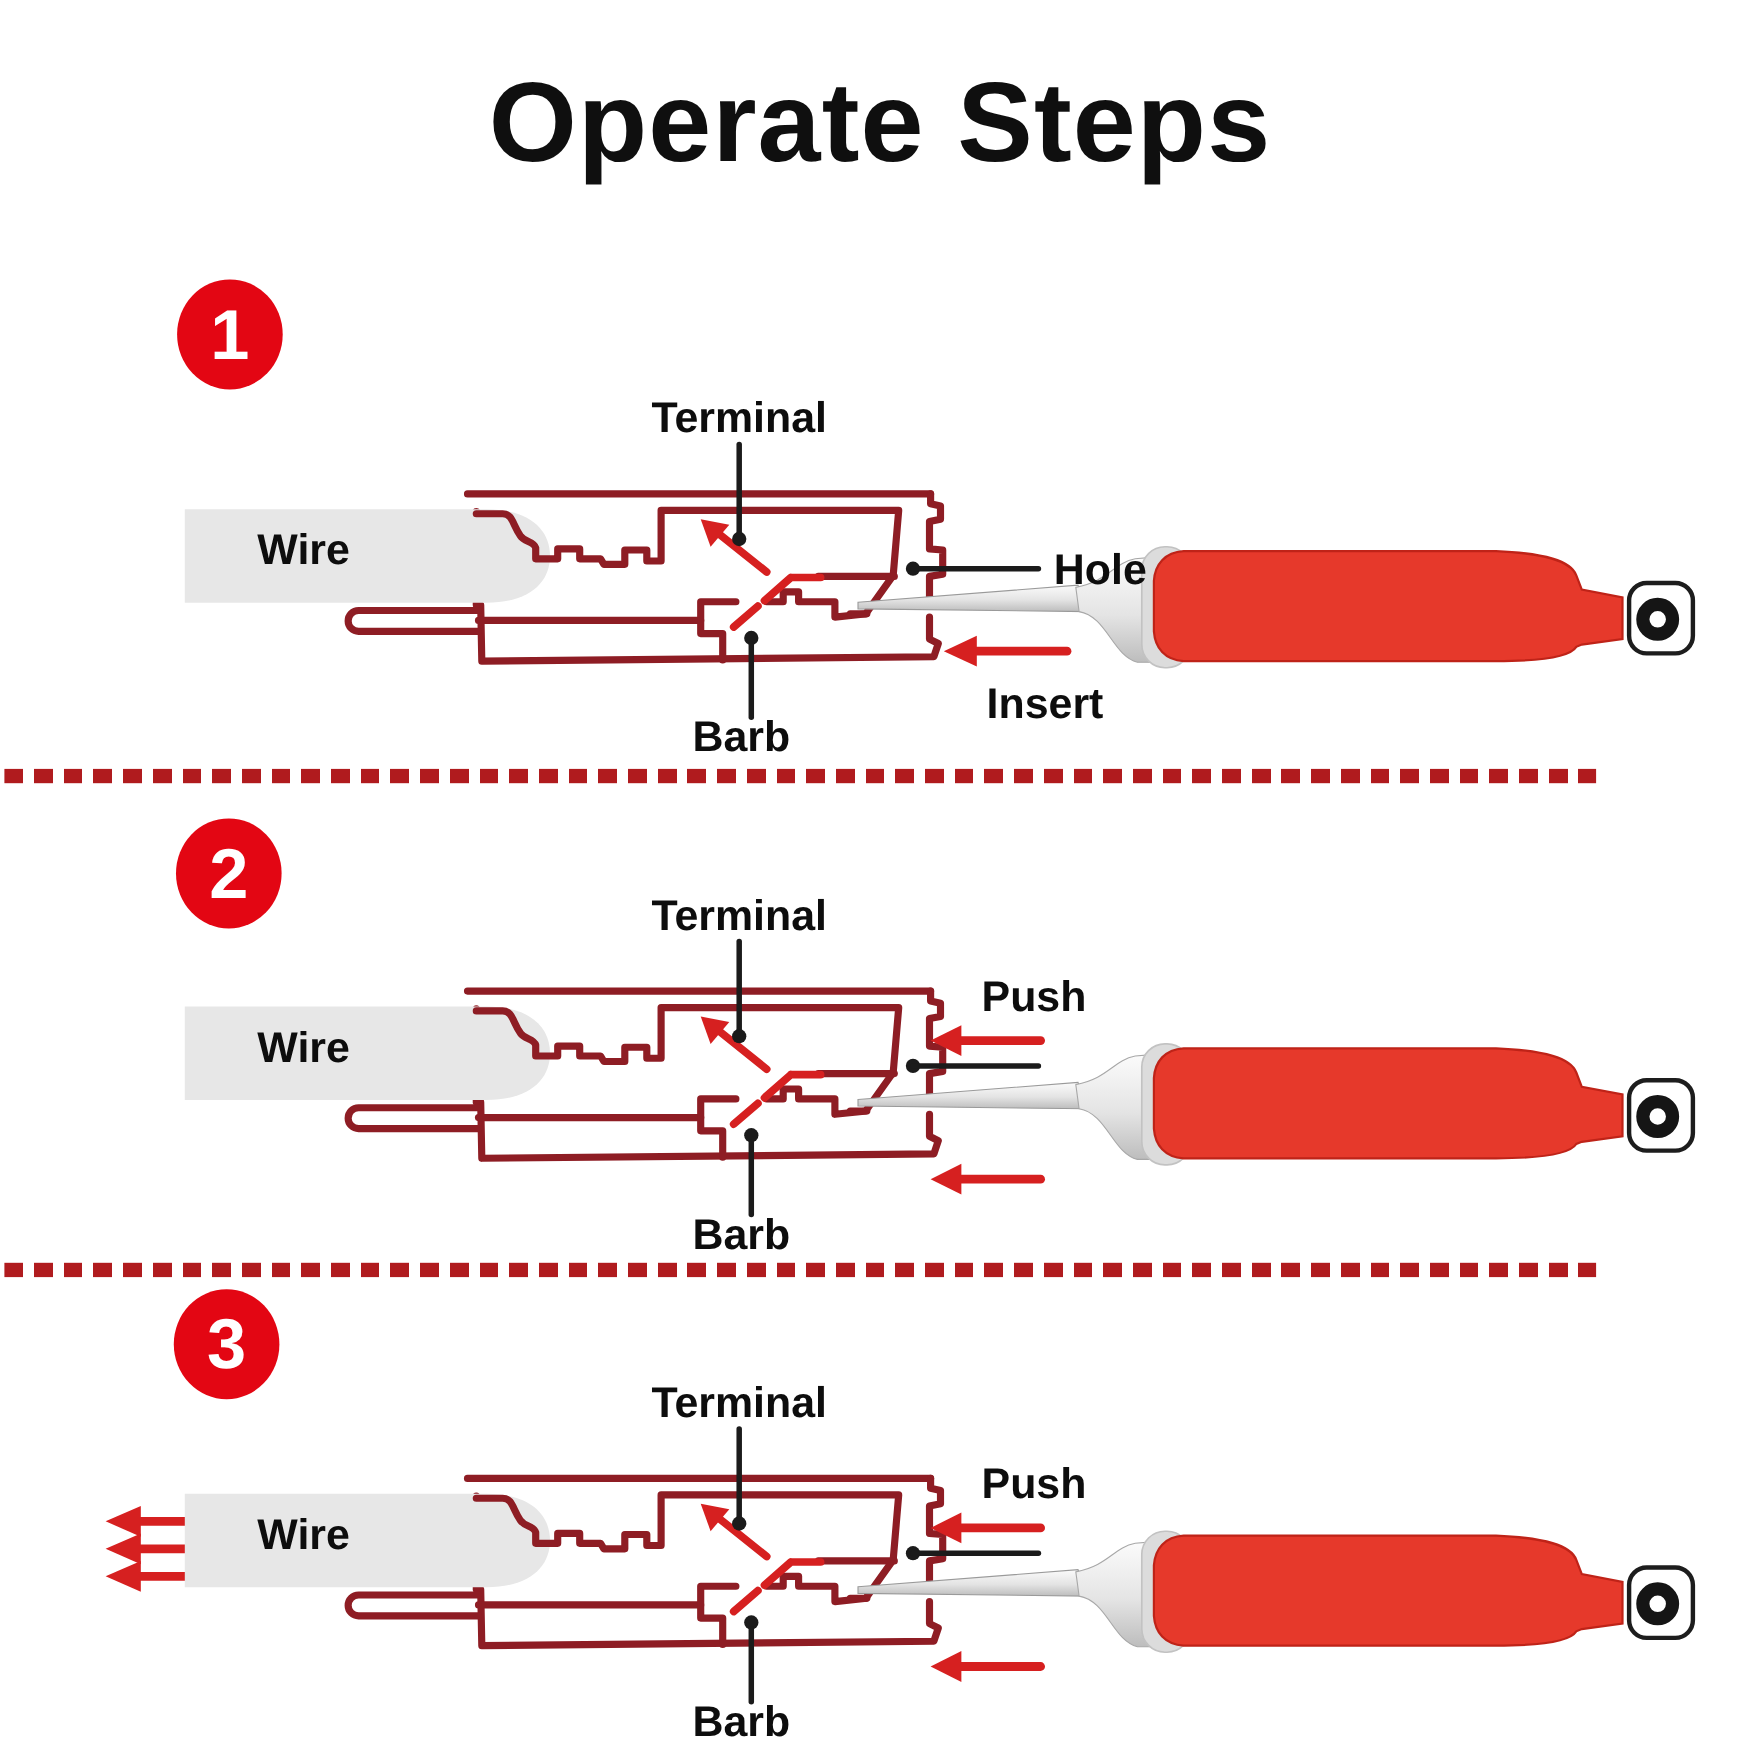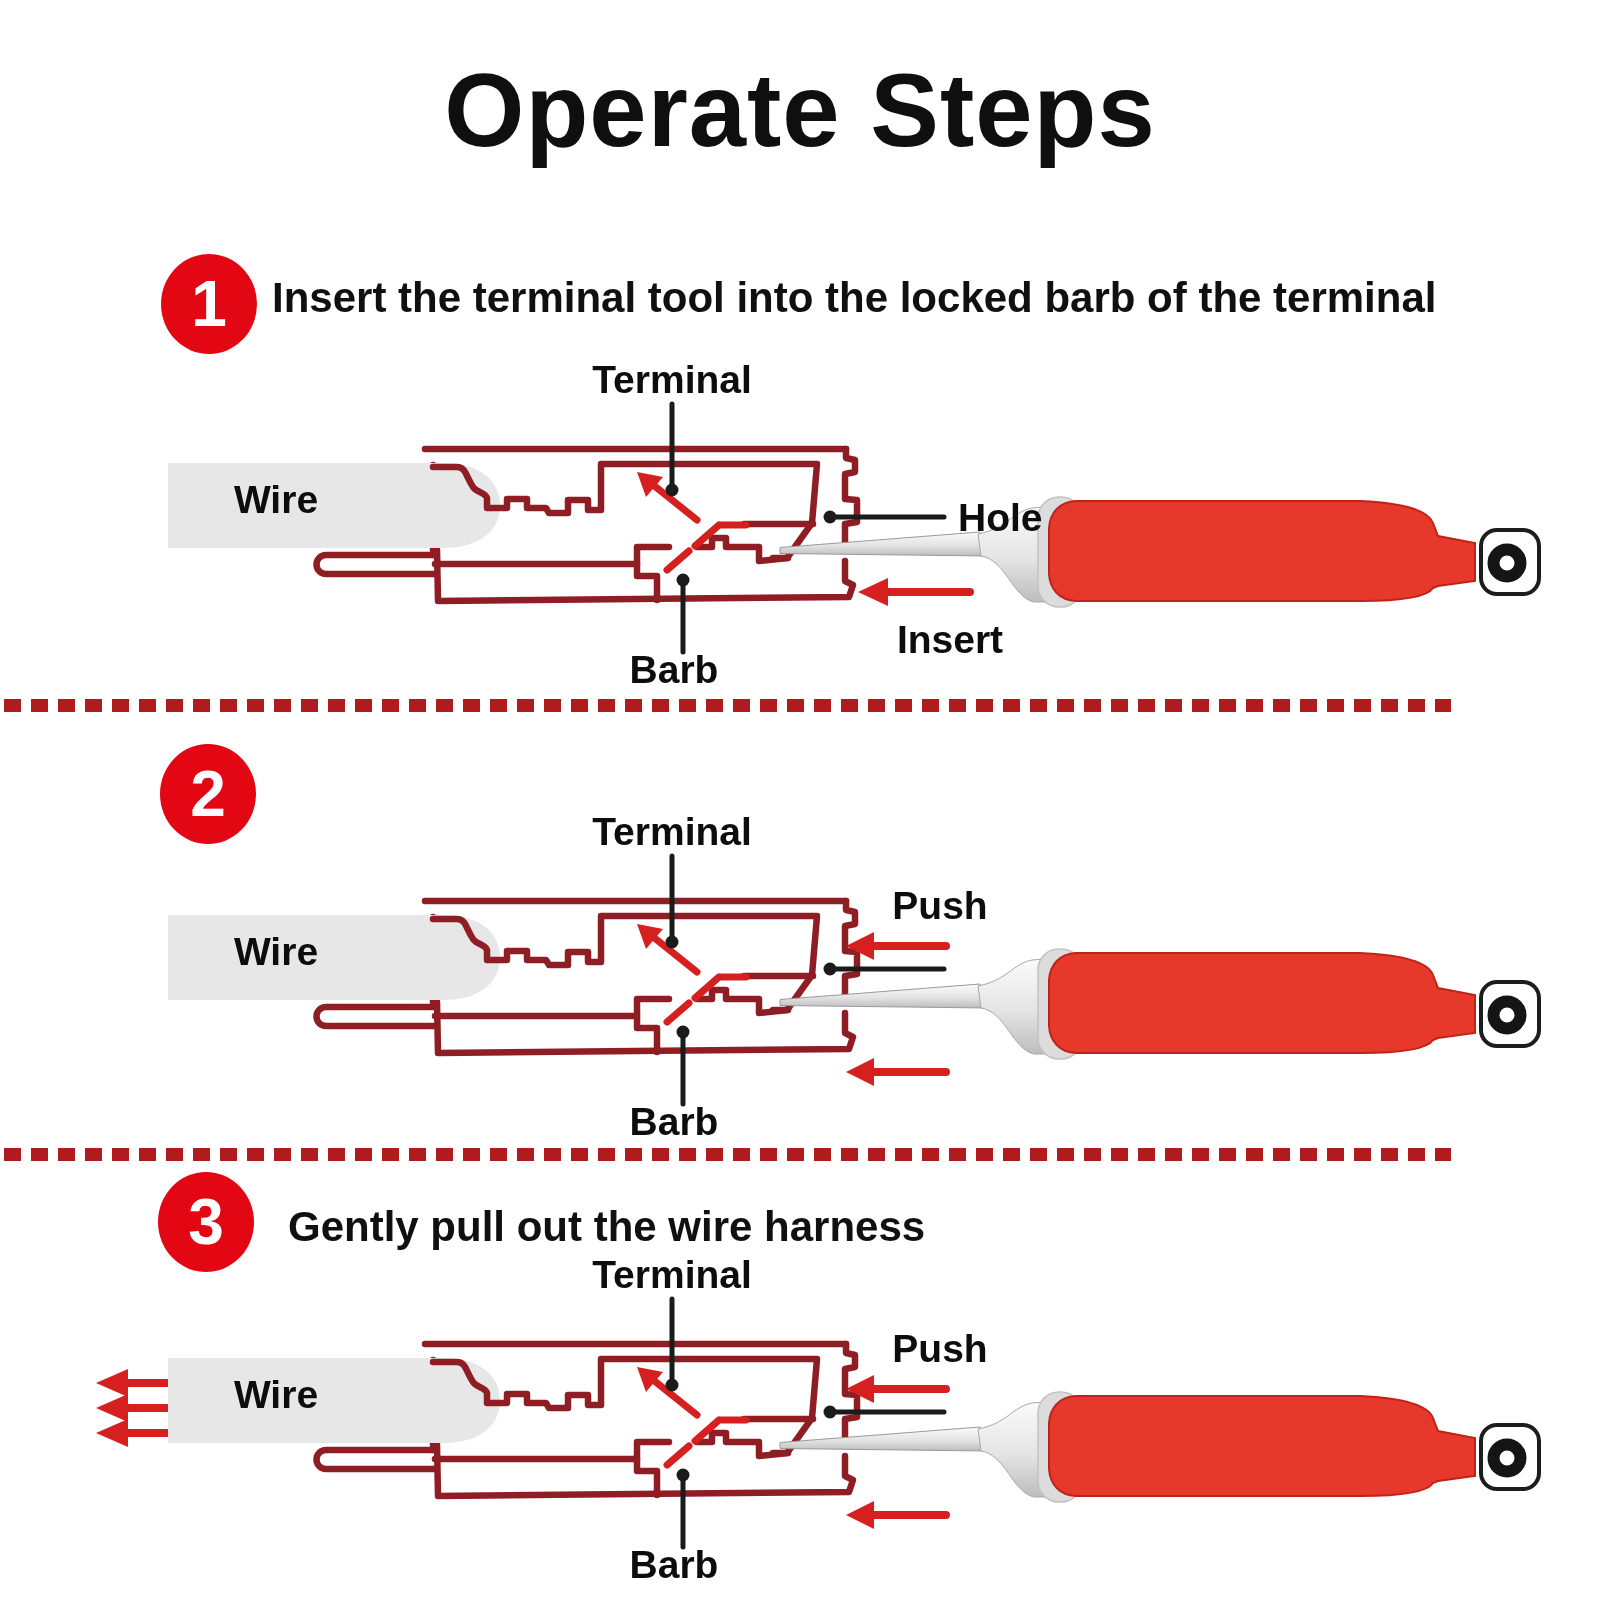--- a/index.html
+++ b/index.html
@@ -73,21 +73,20 @@
         <circle cx="1447" cy="203" r="13.5" fill="none" stroke="#151515" stroke-width="12"></circle>
       </g>
     </defs>
   </svg>
 
   <div class="title">Operate Steps</div>
 
   <div class="badge" style="left:161px;top:254px;">
     <span>1</span>
   </div>
-  <div class="heading" style="left:272px;top:274px;">Insert the terminal tool into the locked barb of the terminal</div>
 
   <svg class="diagram" style="top:360px;" viewBox="0 0 1480 345">
     <use href="#art-under"></use>
     <use href="#art-wire"></use>
     <text class="lbl" x="216" y="153" text-anchor="middle">Wire</text>
     <use href="#art-over"></use>
     <use href="#art-tool"></use>
     <g>
       <line class="ln" x1="612" y1="44" x2="612" y2="126"></line>
       <circle class="dot" cx="612" cy="130" r="6.5"></circle>
@@ -145,21 +144,20 @@
       <line class="ln" x1="623" y1="226" x2="623" y2="292"></line>
       <text class="lbl" x="614" y="323" text-anchor="middle">Barb</text>
     </g>
   </svg>
 
   <div class="divider" style="top:1148px;"></div>
 
   <div class="badge" style="left:158px;top:1172px;">
     <span>3</span>
   </div>
-  <div class="heading" style="left:288px;top:1203px;">Gently pull out the wire harness</div>
 
   <svg class="diagram" style="top:1255px;" viewBox="0 0 1480 345">
     <use href="#art-under"></use>
     <g>
       <line class="arr" x1="62" y1="128" x2="130" y2="128"></line>
       <polygon class="brf" points="36,128 68,114 68,142"></polygon>
       <line class="arr" x1="62" y1="153" x2="130" y2="153"></line>
       <polygon class="brf" points="36,153 68,139 68,167"></polygon>
       <line class="arr" x1="62" y1="178" x2="130" y2="178"></line>
       <polygon class="brf" points="36,178 68,164 68,192"></polygon>

